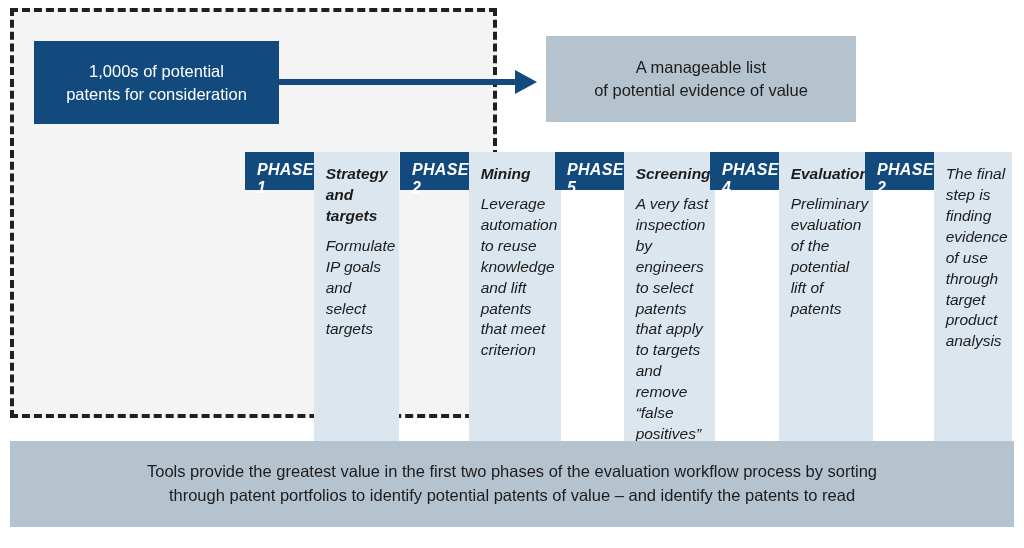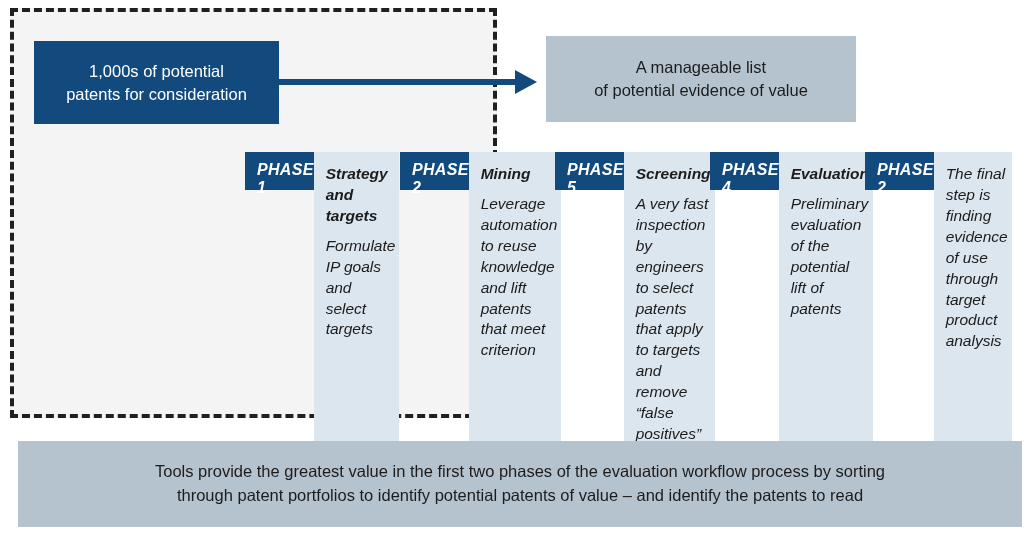--- a/index.html
+++ b/index.html
@@ -147,21 +147,20 @@
     background: #b5c3ce;
     color: #1c1c1c;
     display: flex;
     align-items: center;
     justify-content: center;
     text-align: center;
     font-size: 16.5px;
     line-height: 1.45;
     box-sizing: border-box;
     padding: 0 40px;
-    margin-left: 8px;
   }
 </style>
 </head>
 <body>
 
 <div class="canvas">
 
   <div class="dashed-region"></div>
 
   <div class="input-box">

